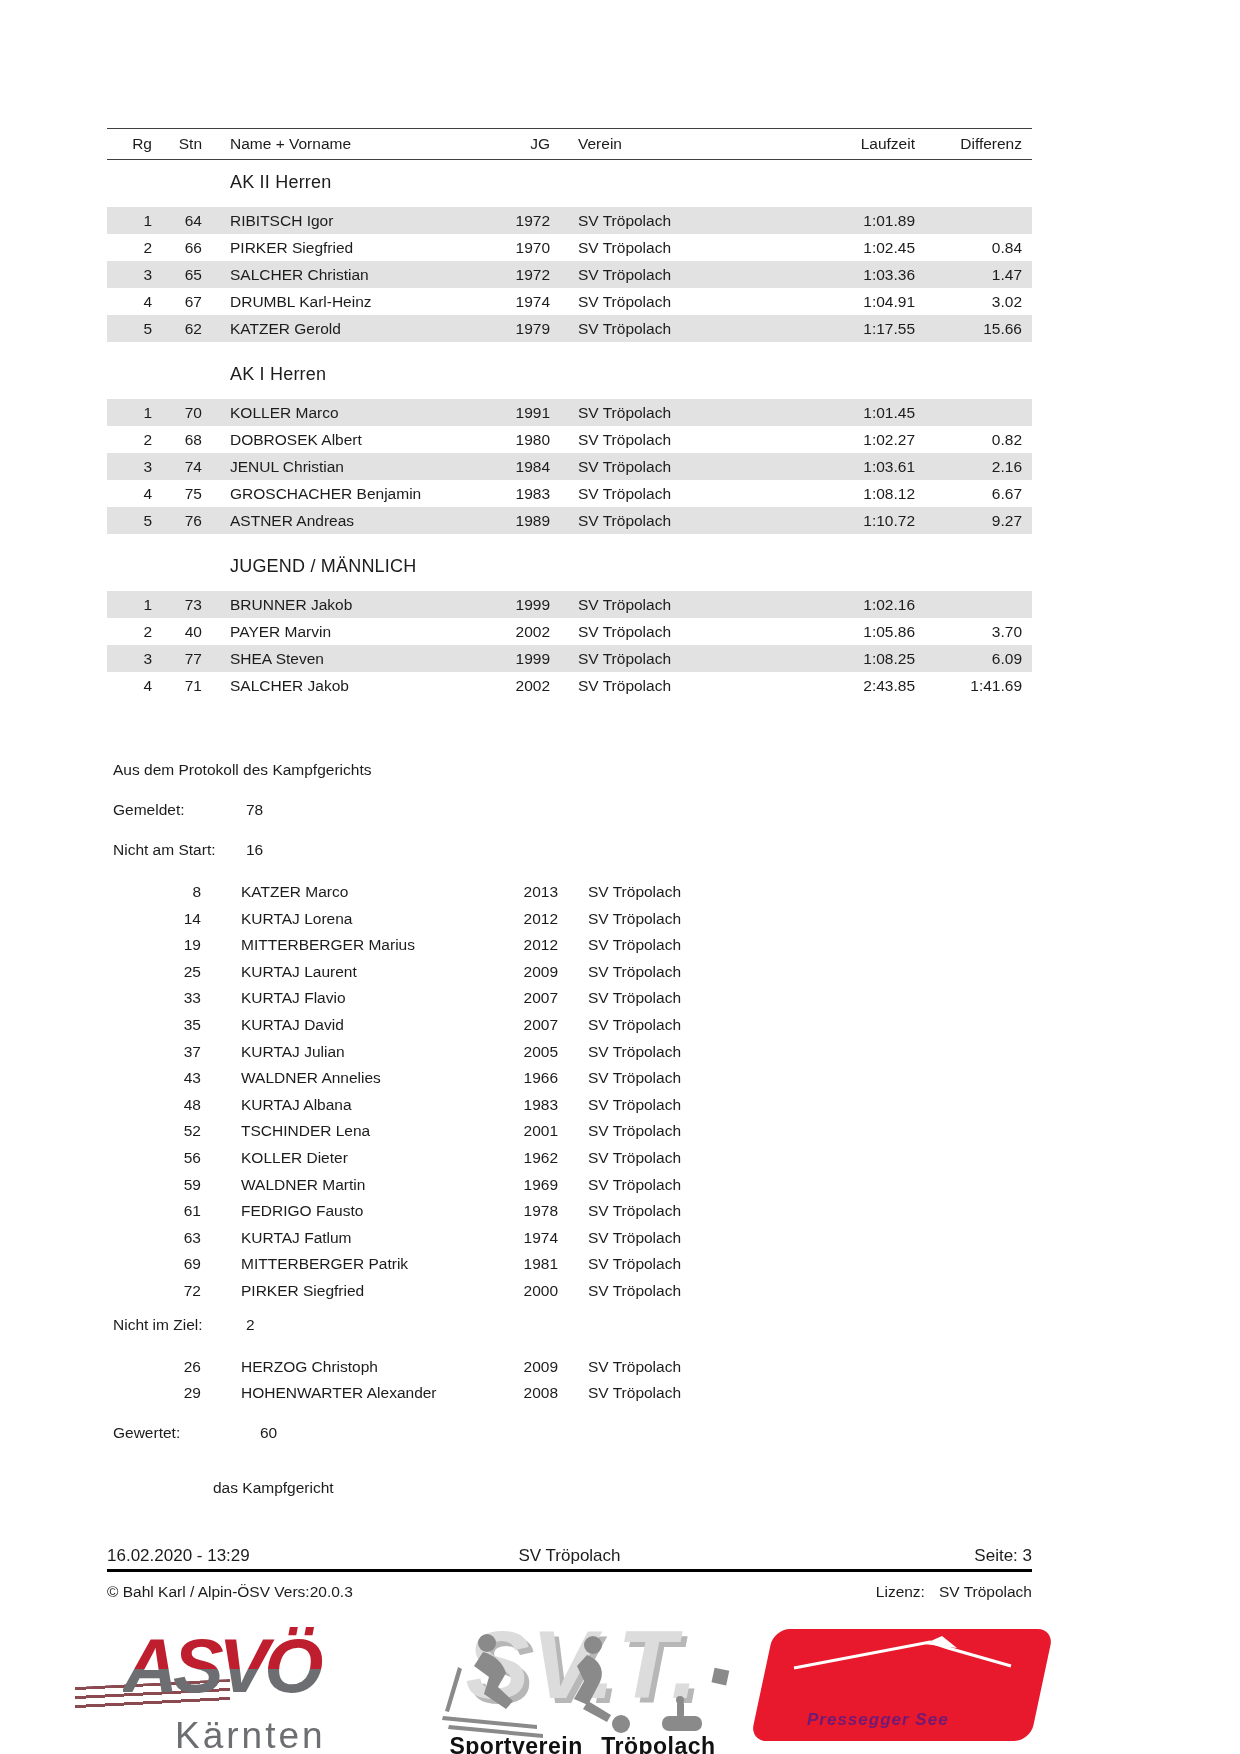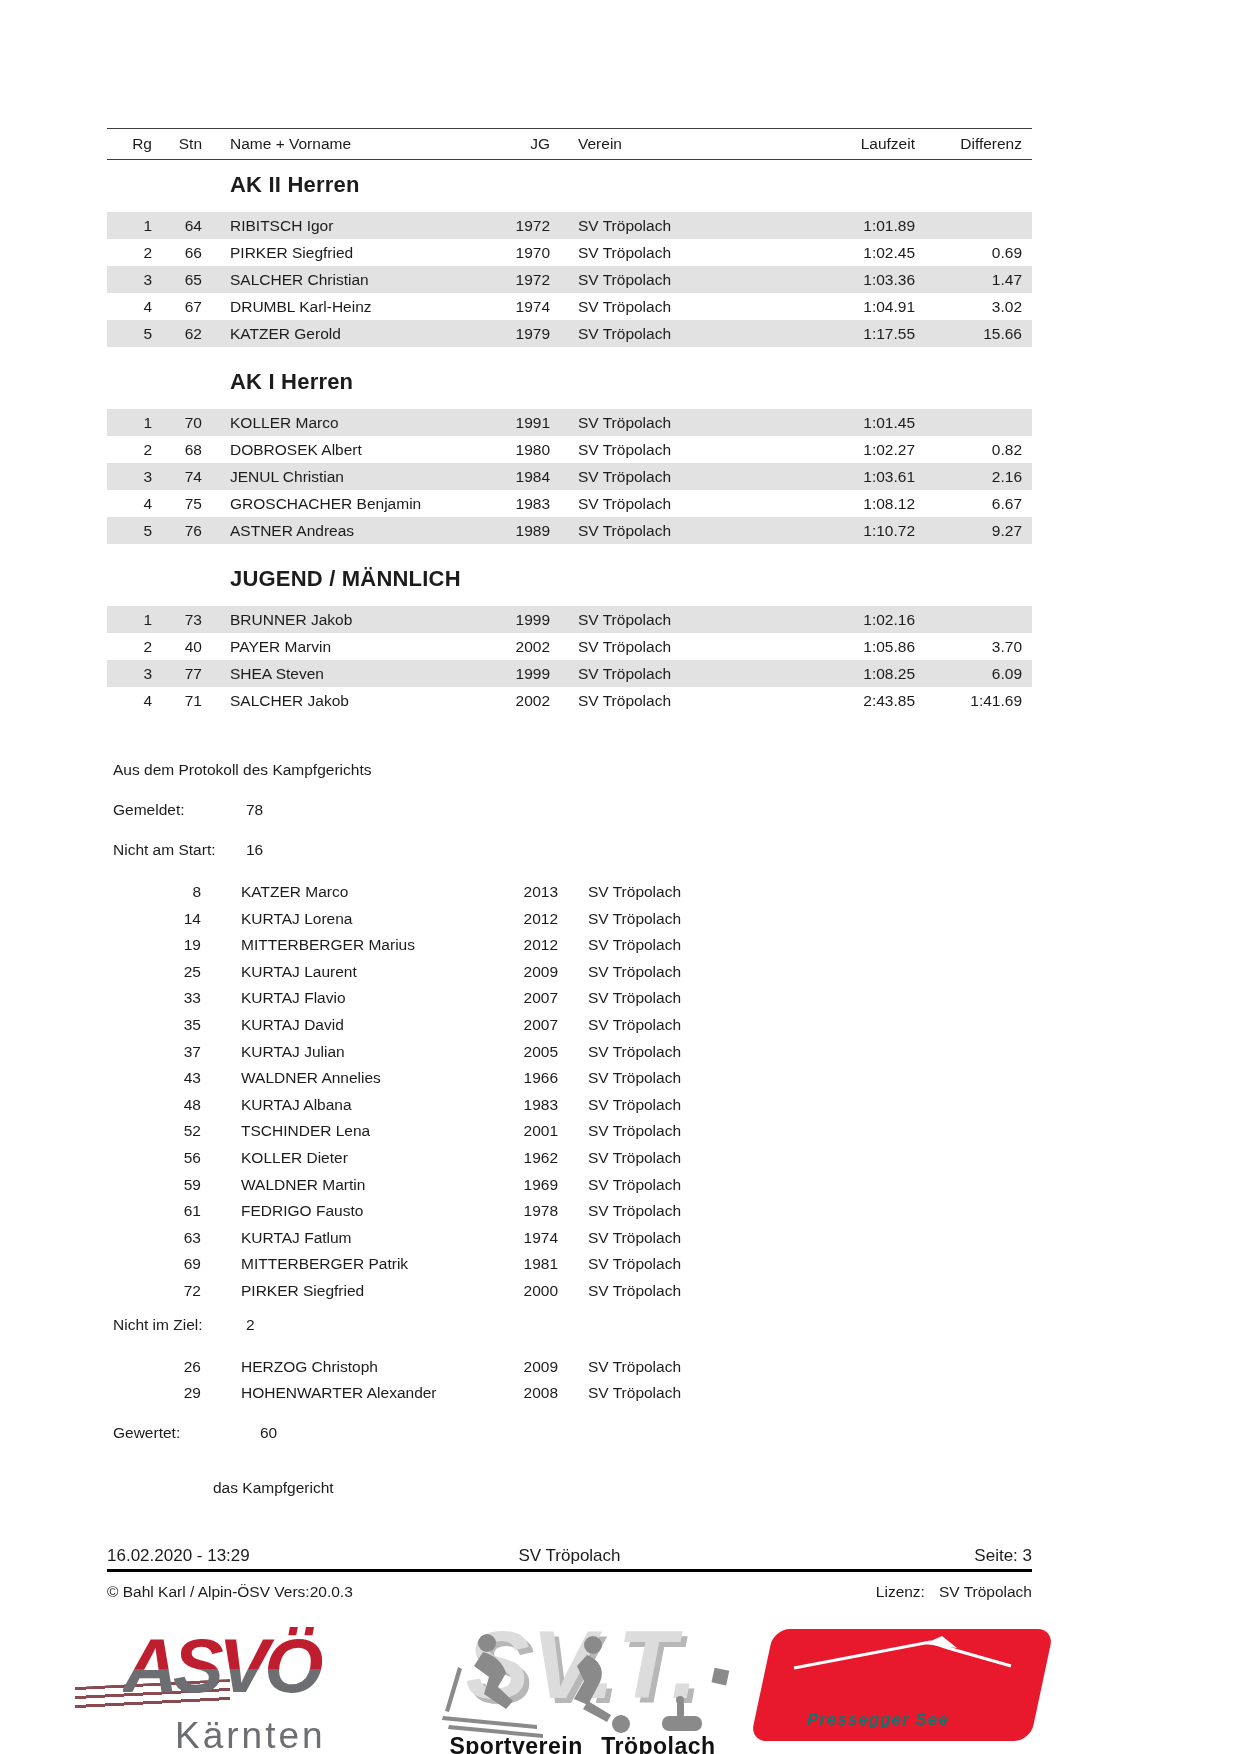--- a/index.html
+++ b/index.html
@@ -8,21 +8,21 @@
 
   
   .results{position:absolute;left:107px;top:87px;width:925px;}
   .thead{display:grid;grid-template-columns:45px 50px 288px 60px 265px 100px 117px;
          align-items:center;height:30px;border-top:1.5px solid #3f3f3f;border-bottom:1.5px solid #3f3f3f;
          font-size:15.5px;}
   .c{white-space:nowrap;overflow:hidden;}
   .c.rg,.c.stn,.c.jg,.c.lauf,.c.diff{text-align:right;}
   .c.name,.c.verein{text-align:left;padding-left:28px;}
   .c.diff{padding-right:10px;}
-  .section-head{font-size:22px;font-weight:bold;margin:12px 0 14px 123px;letter-spacing:.2px;}
+  .section-head{font-size:18px;font-weight:normal;margin:12px 0 14px 123px;letter-spacing:.2px;}
   .trow{display:grid;grid-template-columns:45px 50px 288px 60px 265px 100px 117px;
         align-items:center;height:27px;font-size:15.5px;}
   .trow.shaded{background:#e2e2e2;}
   .tsection{margin-bottom:8px;}
   .tsection + .tsection .section-head{margin-top:22px;}
 
   
   .protocol{position:absolute;left:113px;top:720px;width:925px;font-size:15.5px;}
   .proto-heading{margin:0 0 0 0;}
   .proto-row{margin-top:22px;}
@@ -68,21 +68,21 @@
                font-size:24px;font-weight:bold;color:#111;word-spacing:12px;letter-spacing:.5px;
                transform:scaleX(.96);}
 
   
   .nassfeld{position:absolute;left:762px;top:1588px;width:280px;height:112px;}
   .nassfeld::before{content:"";position:absolute;inset:0;background:#e8192c;border-radius:16px;
                     transform:skewX(-12deg);}
   .nf-roof{position:absolute;left:28px;top:6px;width:225px;height:36px;}
   .nf-title{position:absolute;left:0;top:30px;width:100%;text-align:center;color:#fff;
             font:italic 900 44px/46px "Liberation Sans",sans-serif;letter-spacing:1px;}
-  .nf-sub{position:absolute;left:45px;top:82px;color:#0f766e;
+  .nf-sub{position:absolute;left:45px;top:82px;color:#701a75;
           font:italic bold 17px/18px "Liberation Sans",sans-serif;letter-spacing:1px;}
 </style>
 </head>
 <body>
 
 <div class="page">
 
   <div class="results">
     <div class="thead">
       <span class="c rg">Rg</span>
@@ -105,21 +105,21 @@
     <span class="c lauf">1:01.89</span>
     <span class="c diff"></span>
   </div>
           <div class="trow">
     <span class="c rg">2</span>
     <span class="c stn">66</span>
     <span class="c name">PIRKER Siegfried</span>
     <span class="c jg">1970</span>
     <span class="c verein">SV Tröpolach</span>
     <span class="c lauf">1:02.45</span>
-    <span class="c diff">0.69</span>
+    <span class="c diff">0.84</span>
   </div>
           <div class="trow shaded">
     <span class="c rg">3</span>
     <span class="c stn">65</span>
     <span class="c name">SALCHER Christian</span>
     <span class="c jg">1972</span>
     <span class="c verein">SV Tröpolach</span>
     <span class="c lauf">1:03.36</span>
     <span class="c diff">1.47</span>
   </div>

